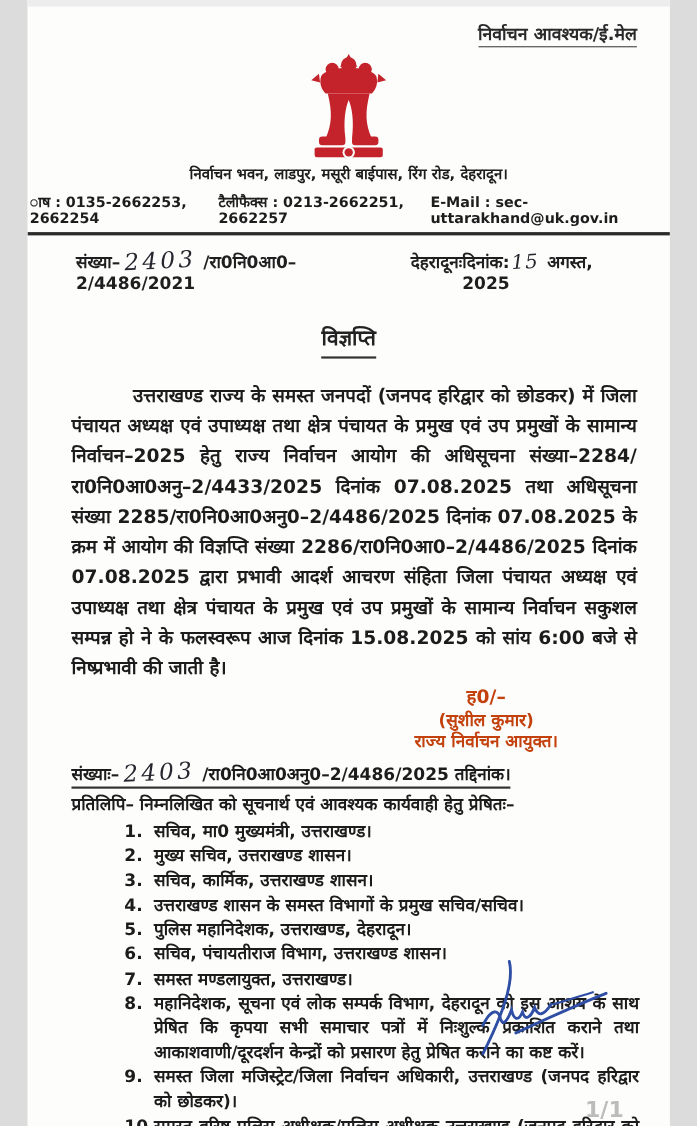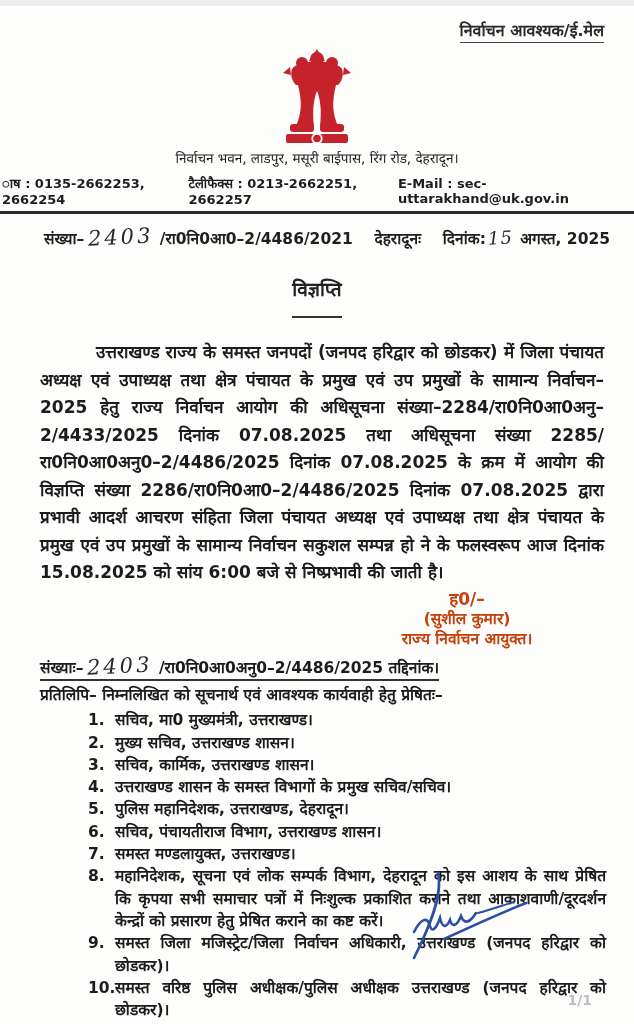--- a/index.html
+++ b/index.html
@@ -1,55 +1,55 @@
 <!DOCTYPE html>
 <html lang="hi"><head>
 <meta charset="utf-8">
 <style>
   html,body{margin:0;padding:0;}
   body{background:#dcdcdc;font-family:"DejaVu Sans","Liberation Sans",sans-serif;}
   .page{
-    position:relative;width:634px;height:1024px;margin:0 auto;
+    position:relative;width:584px;height:1024px;margin:0 auto;
     background:#fdfdfc;color:#222;overflow:hidden;
   }
   .top-strip{height:6px;background:#ededed;}
   
   .classification{text-align:right;padding:13px 30px 0 0;font-size:16px;font-weight:bold;color:#2a2a2a;}
   .classification span{display:inline-block;border-bottom:1.5px solid #444;padding-bottom:1px;}
   .emblem-wrap{text-align:center;margin-top:5px;line-height:0;}
   .motto{color:#c4232b;font-size:9.5px;font-weight:bold;line-height:1.1;margin-top:2px;}
   .org-name{text-align:center;font-size:28px;font-weight:bold;color:#161616;margin-top:3px;line-height:1.1;}
-  .address{text-align:center;font-size:13.5px;font-weight:normal;margin-top:3px;color:#1d1d1d;}
+  .address{text-align:center;font-size:13.5px;font-weight:bold;margin-top:3px;color:#1d1d1d;}
   .contact-row{display:flex;justify-content:space-between;align-items:baseline;
     font-size:13px;font-weight:bold;padding:7px 6px 4px 2px;color:#1d1d1d;}
   .rule{height:3px;background:#2b2b2b;}
   
   .ref-row{display:flex;justify-content:space-between;align-items:baseline;
     padding:11px 24px 0 44px;font-size:15.5px;font-weight:bold;color:#1f1f1f;}
   .hand{font-family:"DejaVu Serif","Liberation Serif",serif;font-style:italic;font-weight:400;
     font-size:21px;letter-spacing:3px;display:inline-block;transform:rotate(-3deg);color:#26262e;padding:0 6px 0 4px;}
   .hand-sm{font-size:18px;letter-spacing:1px;padding:0 2px;}
   
   .heading{text-align:center;margin-top:27px;font-size:19px;font-weight:bold;}
-  .heading span{display:inline-block;border-bottom:2px solid #333;padding-bottom:14px;}
+  .heading span{display:inline-block;border-bottom:2px solid #333;padding-bottom:4px;}
   .body-para{margin:21px 30px 0 40px;font-size:17px;font-weight:600;text-align:justify;
     line-height:1.62;text-indent:56px;color:#1c1c1c;}
   .sig-top{width:230px;margin:2px 52px 0 auto;text-align:center;font-size:15.5px;
     font-weight:600;line-height:1.26;color:#c2410c;}
   .sig-top .hand-mark{font-size:17px;font-weight:bold;}
   
   .copy-ref{margin:5px 0 0 40px;font-size:15.5px;font-weight:bold;color:#1c1c1c;}
   .copy-ref .uline{display:inline-block;border-bottom:2px solid #333;padding-bottom:1px;}
   .copy-intro{margin:2px 0 0 40px;font-size:15.5px;font-weight:bold;color:#1c1c1c;}
   .copy-list{margin:4px 28px 0 88px;font-size:15.5px;font-weight:600;color:#1c1c1c;}
   .item{display:flex;line-height:1.44;}
   .item .num{flex:none;width:27px;}
   .item .txt{flex:1;text-align:justify;}
   .sig-svg{position:absolute;left:380px;top:872px;z-index:5;}
-  .page-num{position:absolute;right:42px;bottom:16px;color:#bcbcbc;font-size:14px;font-weight:600;}
+  .page-num{position:absolute;right:42px;bottom:4px;color:#bcbcbc;font-size:20px;font-weight:600;}
 </style>
 </head>
 <body>
 
 <div class="page">
   <div class="top-strip"></div>
 
   <div class="classification">
     <span>निर्वाचन आवश्यक/ई.मेल</span>
   </div>

